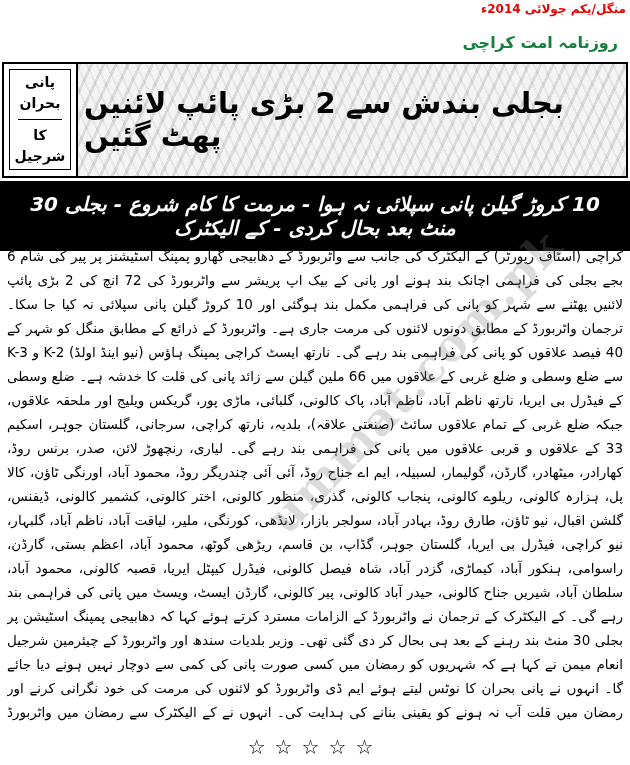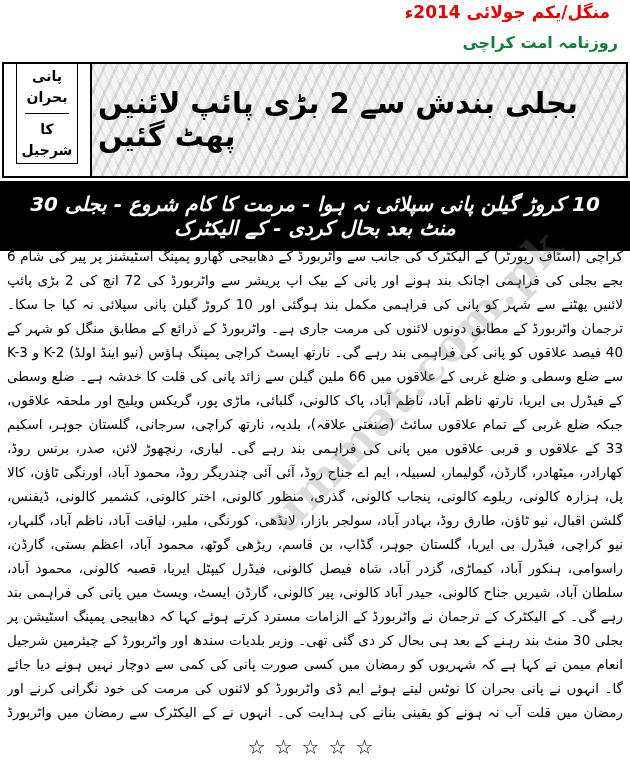--- a/index.html
+++ b/index.html
@@ -2,35 +2,35 @@
 <html lang="ur"><head>
 <meta charset="utf-8">
 <style>
   html,body{margin:0;padding:0;background:#fff;}
   .page{
     position:relative;width:630px;height:765px;background:#fff;overflow:hidden;
     font-family:"DejaVu Sans","Liberation Sans",sans-serif;color:#000;
   }
   
   .date-line{
-    position:absolute;top:2px;right:20px;direction:rtl;
-    color:#e60000;font-size:17px;font-weight:bold;white-space:nowrap;
+    position:absolute;top:2px;right:4px;direction:rtl;
+    color:#e60000;font-size:12px;font-weight:bold;white-space:nowrap;
   }
   .paper-name{
     position:absolute;top:33px;right:12px;direction:rtl;
     color:#15803d;font-size:16px;font-weight:bold;white-space:nowrap;
   }
   
   .headline-band{
     position:absolute;top:62px;left:2px;right:2px;height:112px;
     border:2px solid #000;display:flex;align-items:stretch;background:#fff;
   }
   .kicker-box{
     width:62px;flex:0 0 62px;border-right:2px solid #000;background:#fff;
-    padding:12px;display:flex;align-items:flex-end;
+    padding:5px;display:flex;align-items:flex-start;
   }
   .kicker-inner{
     flex:1;border:1px solid #000;display:flex;flex-direction:column;
     align-items:center;justify-content:center;direction:rtl;text-align:center;
     font-size:14px;font-weight:bold;line-height:1.5;padding:2px;
   }
   .kicker-rule{width:80%;border:none;border-top:1.5px solid #000;margin:5px 0;}
   .headline-main{
     flex:1;direction:rtl;display:flex;align-items:center;justify-content:center;
     text-align:left;font-weight:bold;font-size:29px;line-height:1.15;

